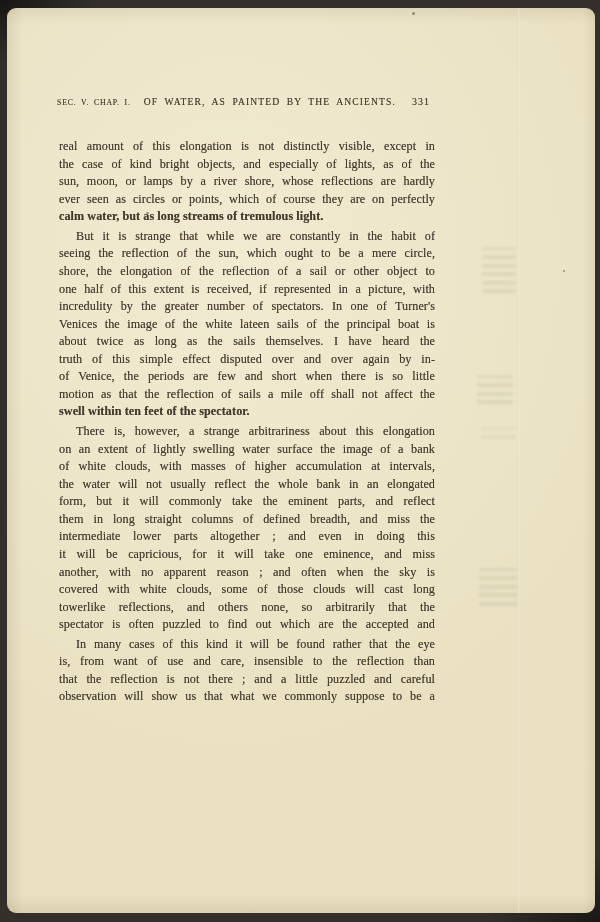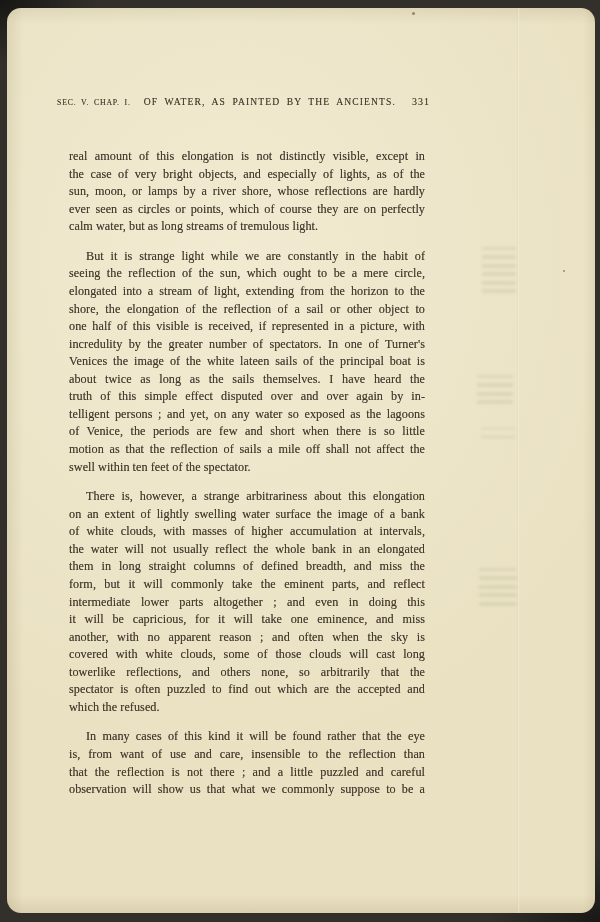--- a/index.html
+++ b/index.html
@@ -11,21 +11,21 @@
   body{
     width:600px;height:922px;position:relative;overflow:hidden;
     background:
       radial-gradient(140px 90px at 0% 0%, rgba(0,0,0,0.55), rgba(0,0,0,0) 70%),
       radial-gradient(160px 100px at 100% 100%, rgba(0,0,0,0.5), rgba(0,0,0,0) 70%),
       var(--frame);
     font-family:"Liberation Serif","DejaVu Serif",serif;
   }
   .page{
     position:absolute;left:7px;top:8px;right:5px;bottom:9px;
-    border-radius:14px;
+    border-radius:9px;
     background:
       radial-gradient(120% 90% at 38% 28%, rgba(255,253,238,0.35), rgba(0,0,0,0) 62%),
       linear-gradient(90deg, rgba(112,96,58,0.14), rgba(0,0,0,0) 16px),
       linear-gradient(270deg, rgba(112,96,58,0.10), rgba(0,0,0,0) 12px),
       linear-gradient(180deg, rgba(112,96,58,0.12), rgba(0,0,0,0) 16px),
       linear-gradient(0deg, rgba(112,96,58,0.13), rgba(0,0,0,0) 18px),
       var(--paper);
   }
   .crease{
     position:absolute;left:510px;top:0;bottom:0;width:3px;
@@ -38,26 +38,26 @@
   }
   .sec-label{font-size:7.8px;letter-spacing:0.8px;word-spacing:2px;white-space:nowrap;}
   .header-title{font-size:9.6px;letter-spacing:1.1px;word-spacing:3px;margin-left:13px;white-space:nowrap;text-align:right;}
   .page-number{margin-left:auto;font-size:10px;letter-spacing:1px;padding-right:7px;}
   .body-text{
     position:absolute;left:50px;top:128px;width:380px;
     font-size:12.2px;line-height:17.57px;color:var(--ink);
     letter-spacing:0.05px;
     text-shadow:0 0 0.45px rgba(67,57,45,0.55);
   }
-  .para{margin:12px;}
+  .para{margin:2px;}
   .line{
     text-align:justify;text-align-last:justify;
     height:17.57px;overflow:hidden;white-space:nowrap;
   }
-  .line.short{text-align-last:left;}
+  .line.short{text-align-last:left;font-weight:bold;}
   .para.indent .line:first-child{text-indent:17px;}
   .ghost{
     position:absolute;border-radius:2px;
     filter:blur(1.6px);opacity:0.55;
     background:repeating-linear-gradient(180deg, rgba(124,129,92,0.26) 0 3.5px, rgba(0,0,0,0) 3.5px 8.5px);
   }
   .ghost-1{left:475px;top:239px;width:34px;height:48px;}
   .ghost-2{left:470px;top:367px;width:36px;height:34px;}
   .ghost-3{left:472px;top:560px;width:38px;height:38px;}
   .ghost-4{left:474px;top:419px;width:34px;height:16px;opacity:0.35;}
@@ -75,54 +75,51 @@
 
   <div class="running-header">
     <span class="sec-label">SEC. V. CHAP. I.</span>
     <span class="header-title">OF WATER, AS PAINTED BY THE ANCIENTS.</span>
     <span class="page-number">331</span>
   </div>
 
   <div class="body-text" id="body-text">
       <div class="para">
         <div class="line">real amount of this elongation is not distinctly visible, except in</div>
-        <div class="line">the case of very bright objects, and especially of lights, as of the</div>
+        <div class="line">the case of kind bright objects, and especially of lights, as of the</div>
         <div class="line">sun, moon, or lamps by a river shore, whose reflections are hardly</div>
         <div class="line">ever seen as circles or points, which of course they are on perfectly</div>
         <div class="line short">calm water, but as long streams of tremulous light.</div>
       </div>
       <div class="para indent">
-        <div class="line">But it is strange light while we are constantly in the habit of</div>
+        <div class="line">But it is strange that while we are constantly in the habit of</div>
         <div class="line">seeing the reflection of the sun, which ought to be a mere circle,</div>
-        <div class="line">elongated into a stream of light, extending from the horizon to the</div>
         <div class="line">shore, the elongation of the reflection of a sail or other object to</div>
-        <div class="line">one half of this visible is received, if represented in a picture, with</div>
+        <div class="line">one half of this extent is received, if represented in a picture, with</div>
         <div class="line">incredulity by the greater number of spectators.  In one of Turner's</div>
         <div class="line">Venices the image of the white lateen sails of the principal boat is</div>
         <div class="line">about twice as long as the sails themselves.  I have heard the</div>
         <div class="line">truth of this simple effect disputed over and over again by in-</div>
-        <div class="line">telligent persons ; and yet, on any water so exposed as the lagoons</div>
         <div class="line">of Venice, the periods are few and short when there is so little</div>
         <div class="line">motion as that the reflection of sails a mile off shall not affect the</div>
         <div class="line short">swell within ten feet of the spectator.</div>
       </div>
       <div class="para indent">
         <div class="line">There is, however, a strange arbitrariness about this elongation</div>
         <div class="line">on an extent of lightly swelling water surface the image of a bank</div>
         <div class="line">of white clouds, with masses of higher accumulation at intervals,</div>
         <div class="line">the water will not usually reflect the whole bank in an elongated</div>
+        <div class="line">form, but it will commonly take the eminent parts, and reflect</div>
         <div class="line">them in long straight columns of defined breadth, and miss the</div>
-        <div class="line">form, but it will commonly take the eminent parts, and reflect</div>
         <div class="line">intermediate lower parts altogether ; and even in doing this</div>
         <div class="line">it will be capricious, for it will take one eminence, and miss</div>
         <div class="line">another, with no apparent reason ; and often when the sky is</div>
         <div class="line">covered with white clouds, some of those clouds will cast long</div>
         <div class="line">towerlike reflections, and others none, so arbitrarily that the</div>
         <div class="line">spectator is often puzzled to find out which are the accepted and</div>
-        <div class="line short">which the refused.</div>
       </div>
       <div class="para indent">
         <div class="line">In many cases of this kind it will be found rather that the eye</div>
         <div class="line">is, from want of use and care, insensible to the reflection than</div>
         <div class="line">that the reflection is not there ; and a little puzzled and careful</div>
         <div class="line">observation will show us that what we commonly suppose to be a</div>
       </div>
     </div>
 
   <div class="ghost ghost-1"></div>

